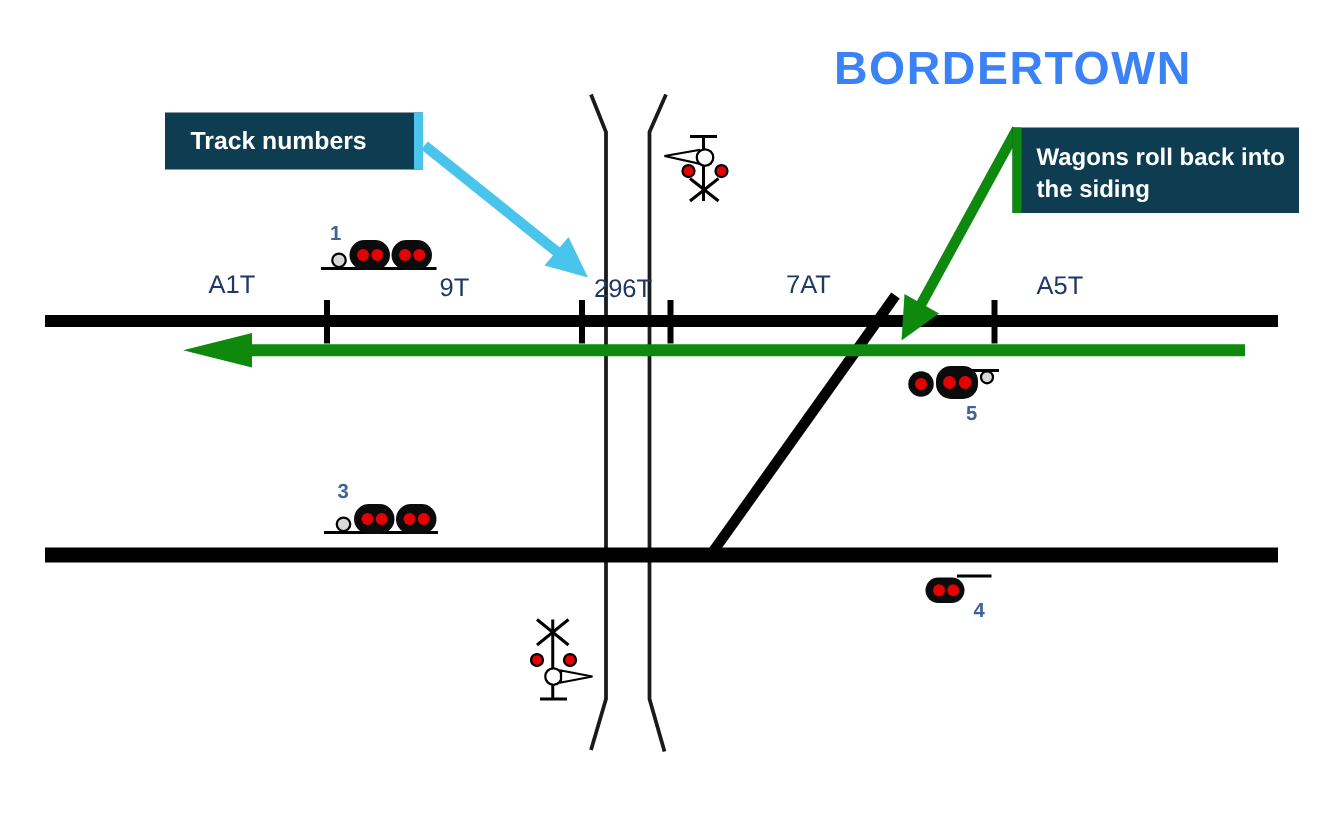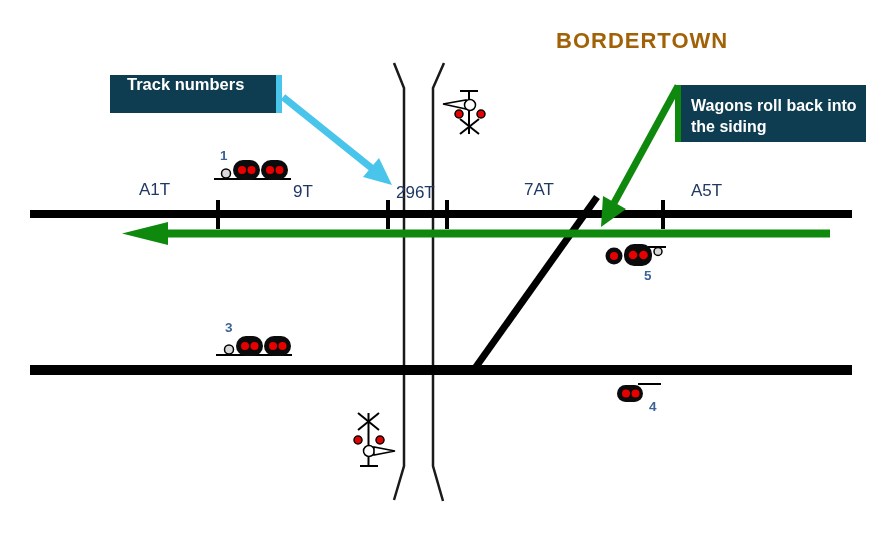--- a/index.html
+++ b/index.html
@@ -3,37 +3,37 @@
 <meta charset="utf-8">
 <style>
   html,body{margin:0;padding:0;background:#ffffff;}
   #stage{
     position:relative;width:886px;height:551px;background:#ffffff;overflow:hidden;
     font-family:"Liberation Sans",sans-serif;
   }
   #diagram-svg{position:absolute;left:0;top:0;}
   .abs{position:absolute;white-space:nowrap;}
   .page-title{
-    left:556px;top:28px;font-size:22px;font-weight:bold;letter-spacing:1px;color:#a16207;text-align:center;
+    left:556px;top:28px;font-size:31px;font-weight:bold;letter-spacing:1px;color:#3b82f6;text-align:center;
   }
   .street-name{left:348px;top:36px;font-size:20px;color:#1b1b26;}
   .track-label{font-size:17px;font-weight:400;color:#1F3864;}
   .lbl-a1t{left:139px;top:180px;}
   .lbl-9t{left:293px;top:182px;text-align:right;}
   .lbl-296t{left:396px;top:183px;}
   .lbl-7at{left:524px;top:180px;}
   .lbl-a5t{left:691px;top:181px;text-align:center;}
   .signal-number{font-size:13.5px;font-weight:600;color:#3C6496;}
   .num-1{left:220px;top:148px;}
   .num-3{left:225px;top:320px;}
   .num-5{left:644px;top:268px;}
   .num-4{left:649px;top:399px;}
   .callout{
     background:#0E3C50;color:#ffffff;font-weight:bold;
-    display:flex;align-items:flex-start;box-sizing:border-box;
+    display:flex;align-items:center;box-sizing:border-box;
   }
   .callout-track-numbers{
     left:110px;top:75px;width:172px;height:38px;
     border-right:6px solid #49C4EB;font-size:16.5px;padding-left:17px;
   }
   .callout-wagons{
     left:675px;top:85px;width:191px;height:57px;
     border-left:6px solid #0E890E;font-size:16px;line-height:1.3;
     padding:4px 6px 4px 10px;white-space:normal;align-items:flex-end;
   }

